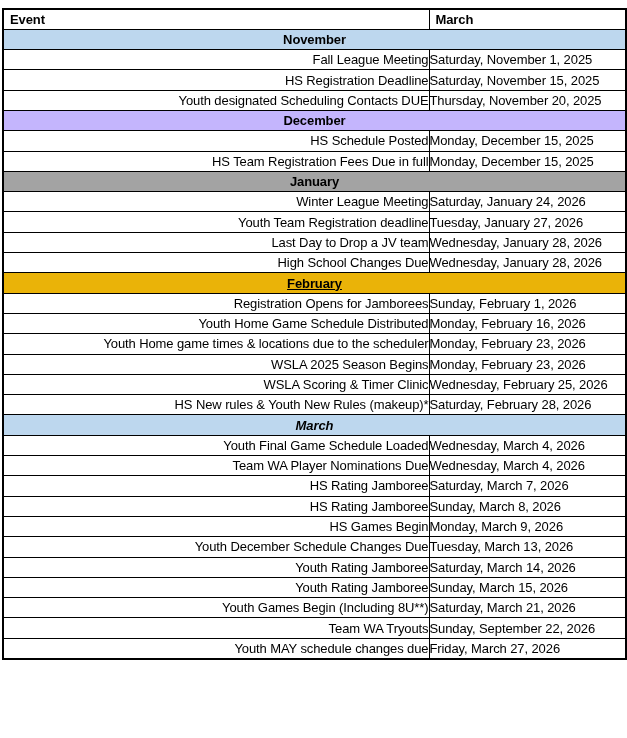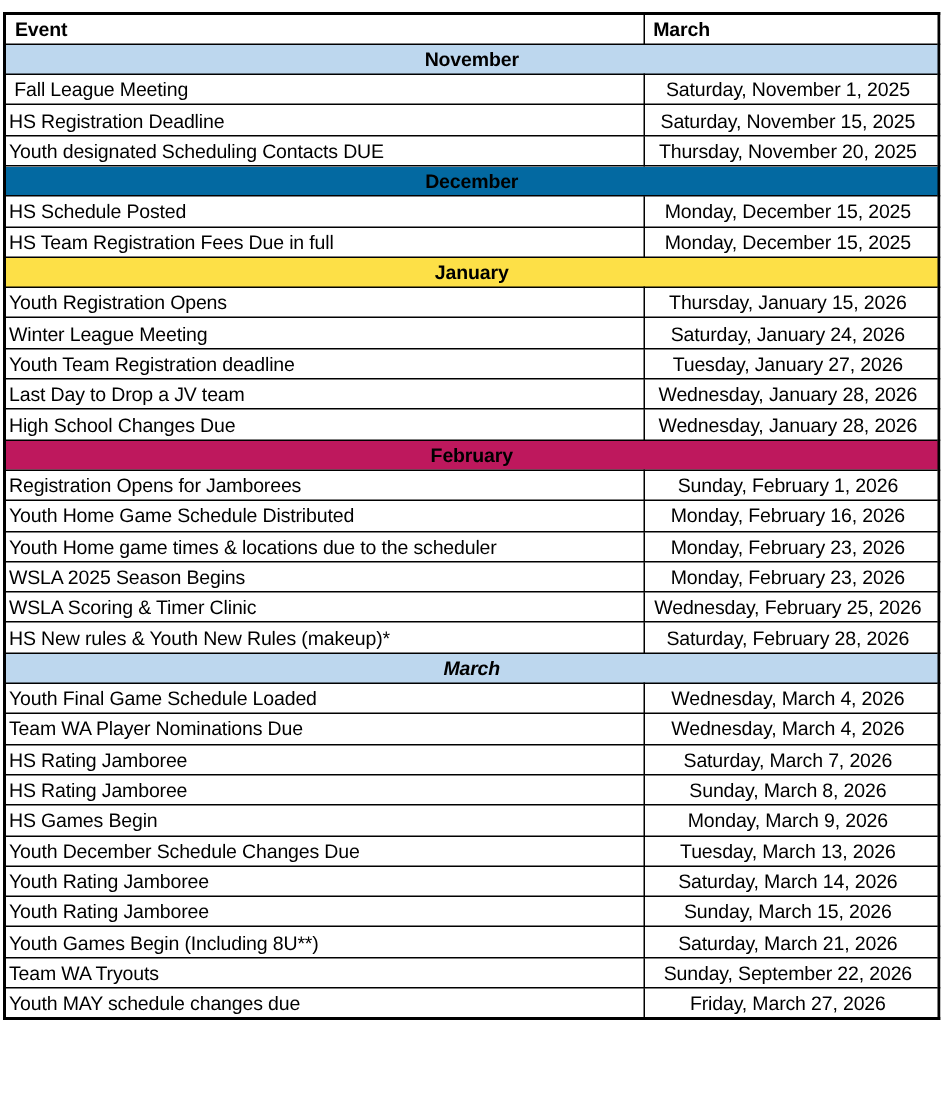--- a/index.html
+++ b/index.html
@@ -33,25 +33,25 @@
     overflow: hidden;
     vertical-align: middle;
     color: #000;
   }
   th {
     text-align: left;
     font-weight: bold;
     padding-left: 6px;
   }
   td.event {
-    text-align: left;
+    text-align: right;
     padding-left: 2px;
   }
   td.date {
-    text-align: center;
+    text-align: left;
     padding-right: 4px;
   }
   td.month {
     text-align: center;
     font-weight: bold;
   }
 </style>
 </head>
 <body>
 
@@ -77,55 +77,51 @@
         </tr>
         <tr>
           <td class="event">HS Registration Deadline</td>
           <td class="date">Saturday, November 15, 2025</td>
         </tr>
         <tr>
           <td class="event">Youth designated Scheduling Contacts DUE</td>
           <td class="date">Thursday, November 20, 2025</td>
         </tr>
         <tr>
-          <td colspan="2" class="month" style="background: #0369a1;">December</td>
+          <td colspan="2" class="month" style="background: #c4b5fd;">December</td>
         </tr>
         <tr>
           <td class="event">HS Schedule Posted</td>
           <td class="date">Monday, December 15, 2025</td>
         </tr>
         <tr>
           <td class="event">HS Team Registration Fees Due in full</td>
           <td class="date">Monday, December 15, 2025</td>
         </tr>
         <tr>
-          <td colspan="2" class="month" style="background: #fde047; margin-left: 20px;">January</td>
-        </tr>
-        <tr>
-          <td class="event">Youth Registration Opens</td>
-          <td class="date">Thursday, January 15, 2026</td>
+          <td colspan="2" class="month" style="background: #a3a3a3; margin-left: 20px;">January</td>
         </tr>
         <tr>
           <td class="event">Winter League Meeting</td>
           <td class="date">Saturday, January 24, 2026</td>
         </tr>
         <tr>
           <td class="event">Youth Team Registration deadline</td>
           <td class="date">Tuesday, January 27, 2026</td>
         </tr>
         <tr>
           <td class="event">Last Day to Drop a JV team</td>
           <td class="date">Wednesday, January 28, 2026</td>
         </tr>
         <tr>
           <td class="event">High School Changes Due</td>
           <td class="date">Wednesday, January 28, 2026</td>
         </tr>
         <tr>
-          <td colspan="2" class="month" style="background: #be185d;">February</td>
+          <td colspan="2" class="month" style="background: #eab308; text-decoration: underline;">February</td>
         </tr>
         <tr>
           <td class="event">Registration Opens for Jamborees</td>
           <td class="date">Sunday, February 1, 2026</td>
         </tr>
         <tr>
           <td class="event">Youth Home Game Schedule Distributed</td>
           <td class="date">Monday, February 16, 2026</td>
         </tr>
         <tr>

